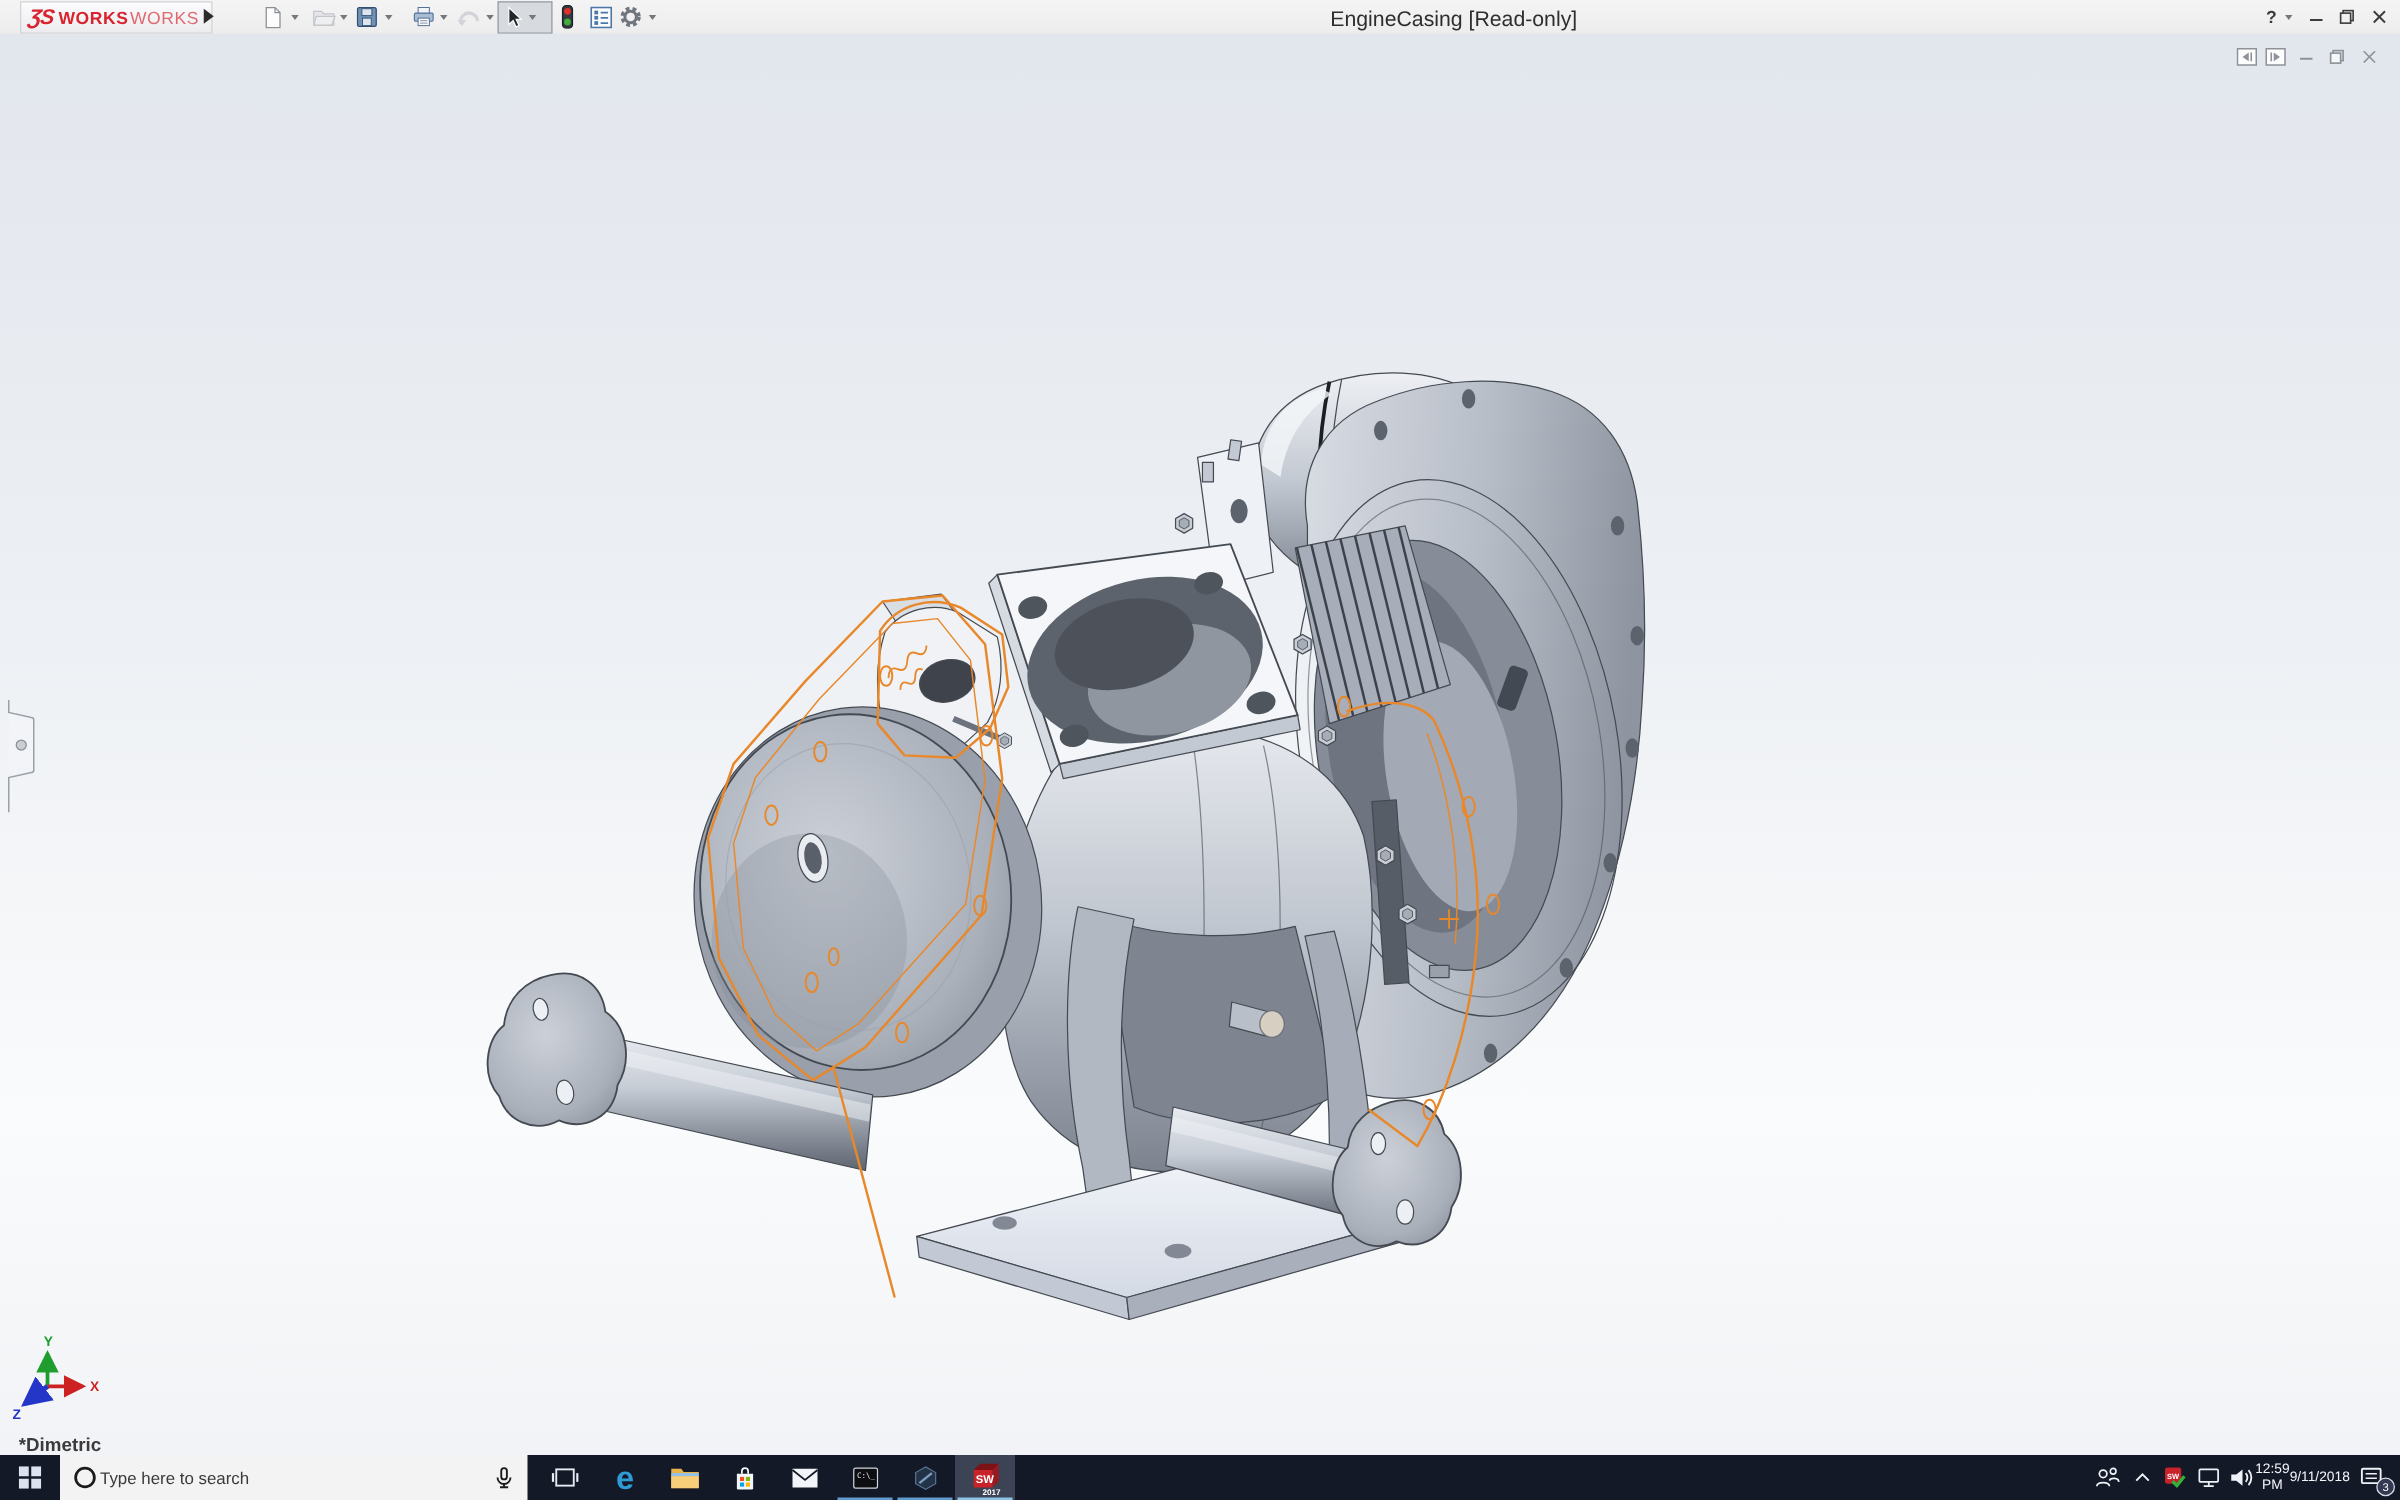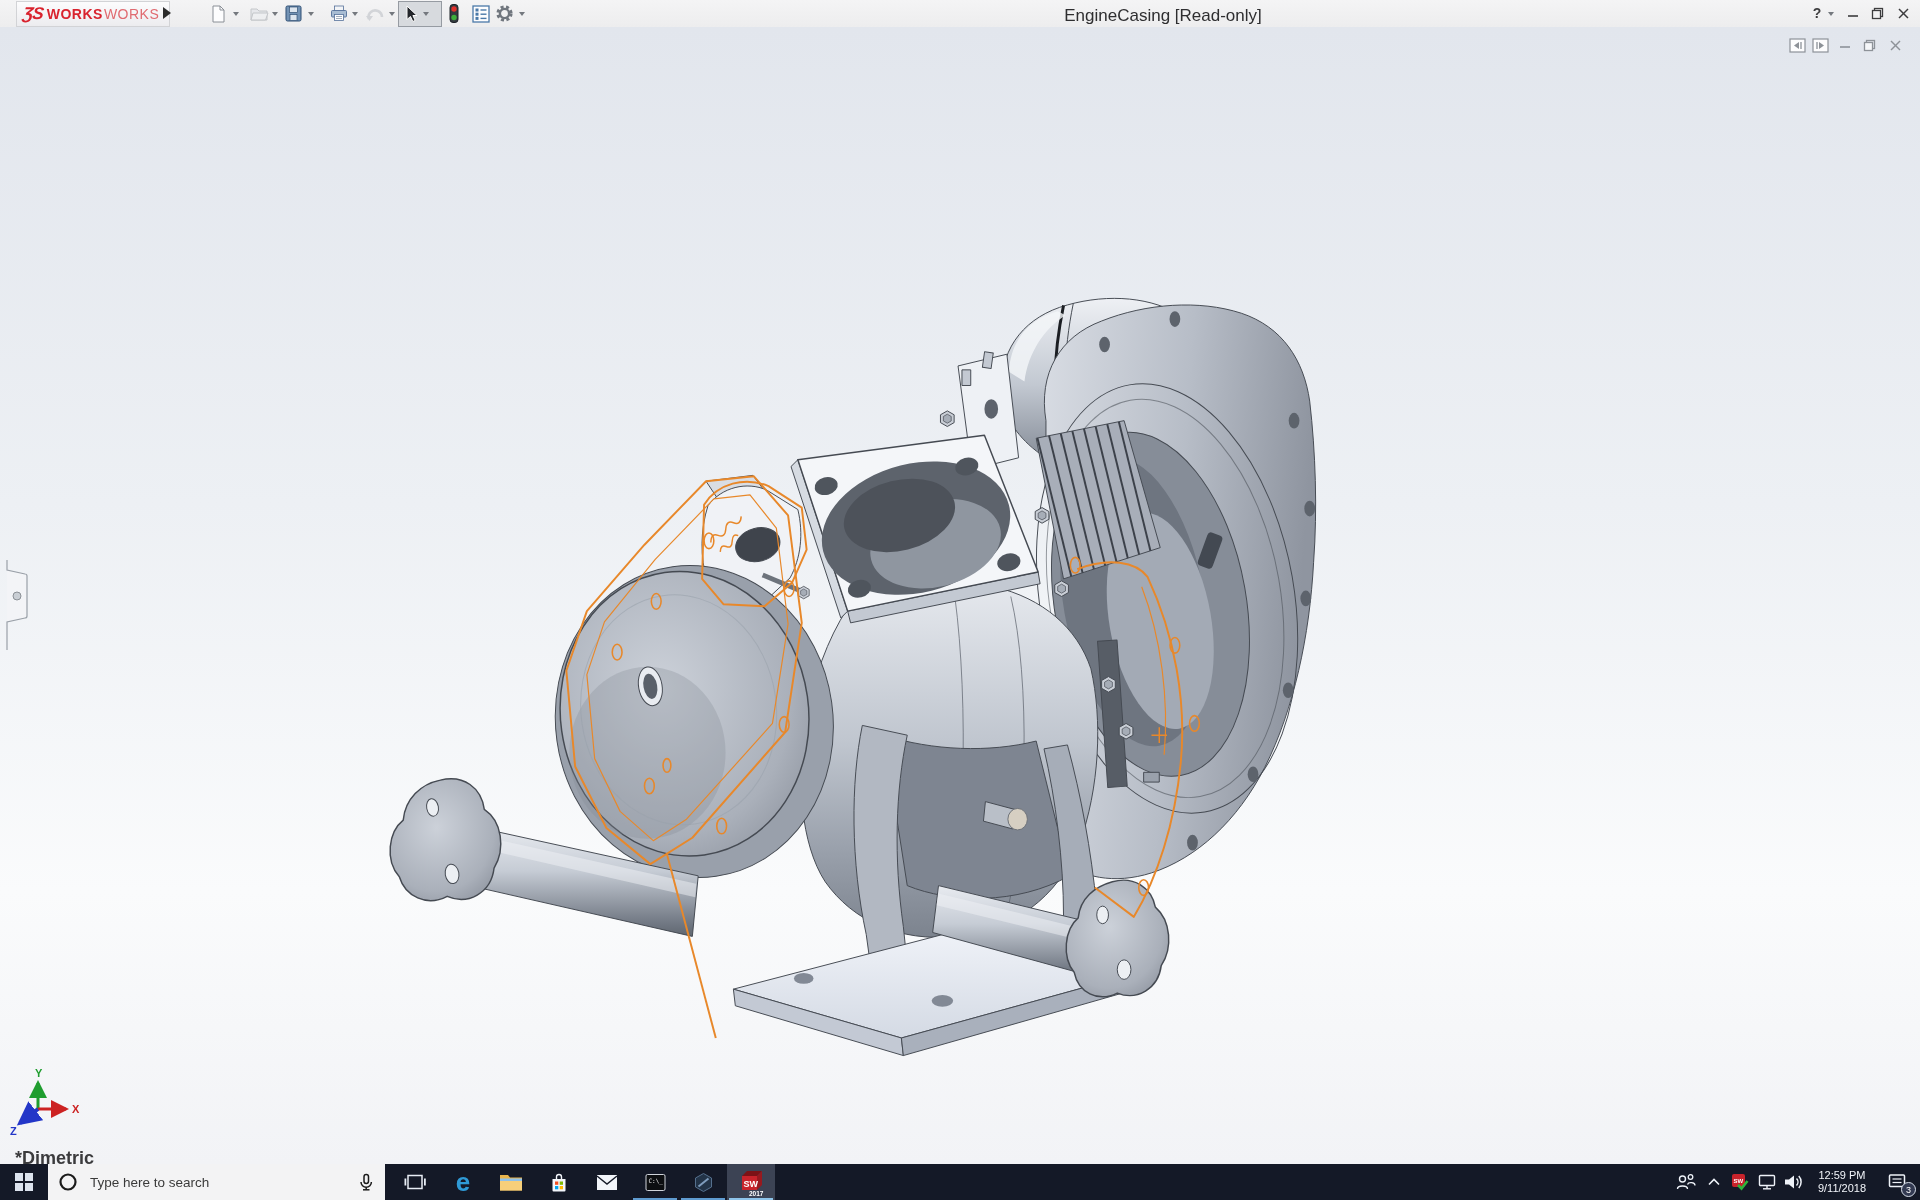--- a/index.html
+++ b/index.html
@@ -28,40 +28,40 @@
   .doc-title{position:absolute;left:1163px;top:6px;transform:translateX(-50%);
     font-size:17px;color:#2e2e30;white-space:nowrap;}
   .win-btn{position:absolute;top:0;width:26px;height:26px;display:flex;align-items:center;justify-content:center;}
 
   
   .viewport{position:absolute;top:27px;left:0;width:1920px;height:1137px;
     background:linear-gradient(180deg,#e2e6ed 0%,#edf0f4 42%,#fafbfc 76%,#f2f3f6 100%);}
   .model-svg{position:absolute;top:0;left:0;}
   .doc-ctrl{position:absolute;top:8px;display:flex;align-items:center;justify-content:center;
     width:22px;height:20px;}
-  .orientation{position:absolute;left:15px;top:1121px;font-size:18px;font-weight:bold;color:#3b3b3d;}
+  .orientation{position:absolute;left:15px;top:1121px;font-size:15px;font-weight:bold;color:#3b3b3d;}
   .side-tab{position:absolute;left:0;top:533px;}
 
   
   .taskbar{position:absolute;left:0;top:1164px;width:1920px;height:36px;
     background:#141927;display:flex;align-items:stretch;}
   .tb-cell{display:flex;align-items:center;justify-content:center;position:relative;flex:0 0 auto;}
   .start{width:48px;}
-  .searchbox{width:337px;background:#f3f3f4;display:flex;align-items:center;gap:10px;padding:0 10px;box-sizing:border-box;}
+  .searchbox{width:374px;background:#f3f3f4;display:flex;align-items:center;padding:0 10px;box-sizing:border-box;}
   .searchbox input{flex:1;border:none;background:transparent;outline:none;
     font-size:13.5px;color:#222;font-family:"Liberation Sans",sans-serif;}
   .searchbox input::placeholder{color:#3a3a3a;opacity:1;}
   .task-btn{width:48px;}
   .running::after{content:"";position:absolute;left:2px;right:2px;bottom:0;height:2px;background:#5f9bd0;}
   .active-app{background:#3c4354;}
   .active-app::after{content:"";position:absolute;left:2px;right:2px;bottom:0;height:2px;background:#8ec4ea;}
   .edge-e{font-size:26px;font-weight:bold;color:#2f9ad6;line-height:1;}
   .tray{margin-left:auto;display:flex;align-items:stretch;}
   .tray-cell{display:flex;align-items:center;justify-content:center;position:relative;}
-  .clock{width:68px;flex-direction:column;justify-content:center;color:#f2f5fa;font-size:11px;line-height:13px;text-align:center;}
+  .clock{width:68px;flex-direction:row;justify-content:center;color:#f2f5fa;font-size:11px;line-height:13px;text-align:center;}
   .ac-badge{position:absolute;right:4px;bottom:3px;width:15px;height:15px;border-radius:50%;
     background:#333a52;border:1.5px solid #d7dee9;color:#fff;font-size:9px;
     display:flex;align-items:center;justify-content:center;box-sizing:border-box;}
 </style>
 </head>
 <body>
 
 <div class="screen">
 
   <div class="titlebar">

